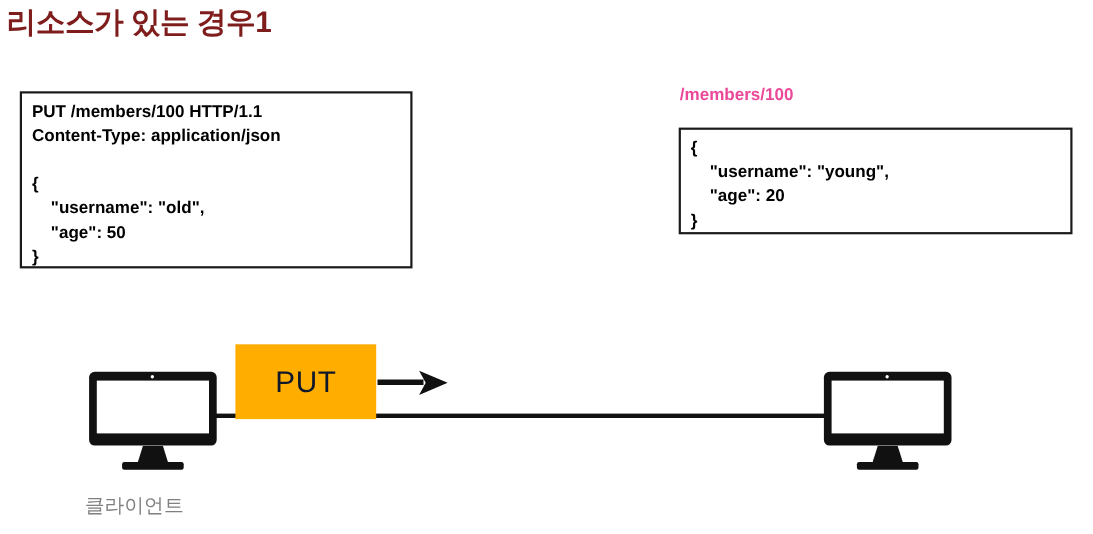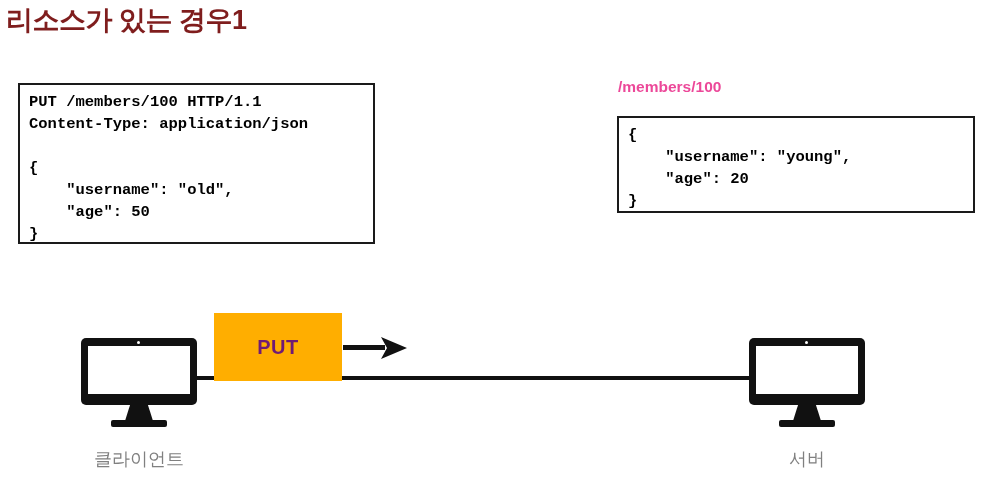--- a/index.html
+++ b/index.html
@@ -36,21 +36,20 @@
   }
   .code-box .code-text {
     position: absolute;
     left: 9px;
     top: 6px;
     font-size: 15.5px;
     font-weight: bold;
     color: #000000;
     line-height: 1.42;
     white-space: pre;
-    font-family: Liberation Mono, monospace;
   }
 
   #request-box {
     left: 18px;
     top: 83px;
     width: 357px;
     height: 161px;
   }
   #resource-box {
     left: 617px;
@@ -87,23 +86,23 @@
     left: 214px;
     top: 313px;
     width: 128px;
     height: 68px;
     background: #ffae00;
     display: flex;
     align-items: center;
     justify-content: center;
   }
   #method-badge .badge-label {
-    font-size: 20px;
-    font-weight: bold;
-    color: #701a75;
+    font-size: 27px;
+    font-weight: normal;
+    color: #0f172a;
     letter-spacing: 0.5px;
     white-space: pre;
   }
 
   
   #flow-arrow {
     position: absolute;
     left: 343px;
     top: 336px;
     width: 64px;
@@ -165,21 +164,21 @@
     left: 30px;
     top: 82px;
     width: 56px;
     height: 7px;
     background: #111111;
     border-radius: 2px;
   }
 
   .node-label {
     margin-top: 17px;
-    text-align: center;
+    text-align: left;
     font-size: 18px;
     color: #808080;
     white-space: pre;
   }
 </style>
 </head>
 <body>
 
 <div class="page-title">리소스가 있는 경우1</div>
 
@@ -225,14 +224,13 @@
 </div>
 
 <div class="node" id="server-node">
   <div class="monitor">
     <div class="bezel"></div>
     <div class="screen"></div>
     <div class="camera"></div>
     <div class="neck"></div>
     <div class="base"></div>
   </div>
-  <div class="node-label">서버</div>
 </div>
 
 </body></html>

